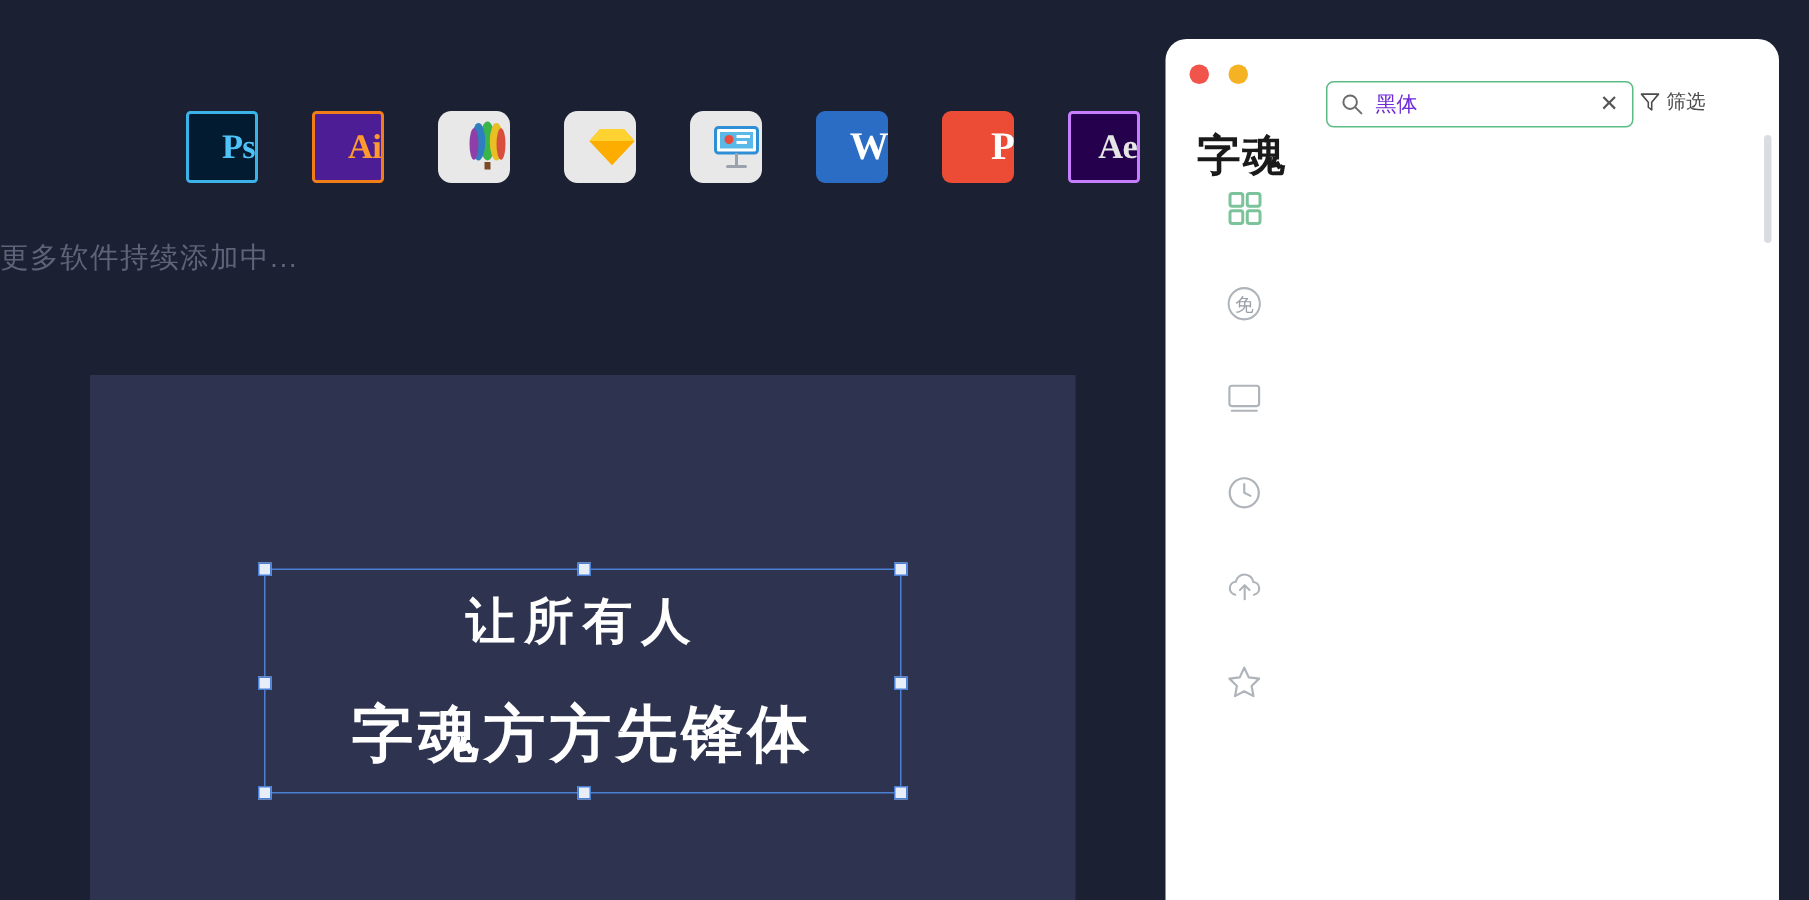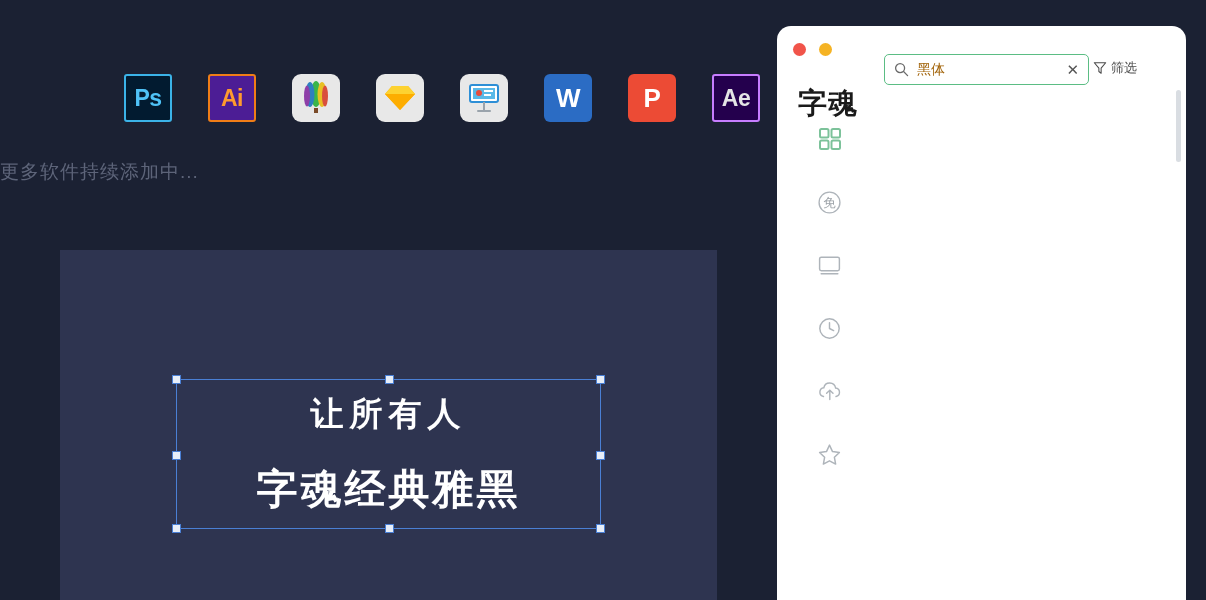--- a/index.html
+++ b/index.html
@@ -11,23 +11,23 @@
   }
   #root { position:relative; width:1206px; height:600px; background:#1b2133; }
 
   
   .apps-row {
     position:absolute; left:124px; top:74px;
     display:flex; gap:36px; align-items:center;
   }
   .app-icon {
     width:48px; height:48px; border-radius:6px;
-    display:flex; align-items:center; justify-content:center;
+    display:flex; align-items:center; justify-content:flex-end;
     font-size:23px; font-weight:bold; letter-spacing:-0.5px;
-    position:relative; overflow:hidden;
+    position:relative; overflow:hidden;font-family:Liberation Serif, serif;
   }
   .app-ps { background:#021b30; border:2px solid #3bb3e8; color:#4fc3f7; border-radius:3px; }
   .app-ai { background:#4c1d95; border:2px solid #f07d17; color:#ff9a2e; border-radius:3px; }
   .app-ae { background:#24004d; border:2px solid #c77dff; color:#e5e5e5; border-radius:3px; }
   .app-w  { background:#2b6cc4; color:#fff; font-size:26px; }
   .app-p  { background:#ec4b35; color:#fff; font-size:26px; }
   .app-light { background:#e8e8e8; border-radius:9px; }
 
   .more-text {
     position:absolute; left:0; top:159px; width:778px;
@@ -82,21 +82,21 @@
     letter-spacing:1px;
   }
 
   .search-wrap {
     position:absolute; left:107px; top:28px;
     width:205px; height:31px;
     border:1px solid #5bbd84; border-radius:5px;
     display:flex; align-items:center; padding:0 9px;
     background:#fff;
   }
-  .search-val { flex:1; font-size:14px; color:#a16207; margin-left:8px;
+  .search-val { flex:1; font-size:14px; color:#6d28d9; margin-left:8px;
                 font-family:"DejaVu Sans", sans-serif; }
   .clear-x { font-size:15px; color:#555; cursor:pointer; line-height:1; }
   .filter-btn {
     position:absolute; left:316px; top:33px;
     display:flex; align-items:center; gap:4px;
     font-size:13px; color:#4a4a4a;
     font-family:"DejaVu Sans", sans-serif; cursor:pointer;
   }
 
   .side-nav {
@@ -178,21 +178,21 @@
       <span>Ae</span>
     </div>
   </div>
 
   <div class="more-text">更多软件持续添加中...</div>
 
   <div class="canvas-panel"></div>
 
   <div class="slogan">
     <div class="slogan-line l1">让所有人</div>
-    <div class="slogan-line l2">字魂经典雅黑</div>
+    <div class="slogan-line l2">字魂方方先锋体</div>
   </div>
 
   <div class="selection-box">
     <div class="handle" style="left:-5px;  top:-5px;"></div>
     <div class="handle" style="left:208px; top:-5px;"></div>
     <div class="handle" style="right:-5px; top:-5px;"></div>
     <div class="handle" style="left:-5px;  top:71px;"></div>
     <div class="handle" style="right:-5px; top:71px;"></div>
     <div class="handle" style="left:-5px;  bottom:-5px;"></div>
     <div class="handle" style="left:208px; bottom:-5px;"></div>

